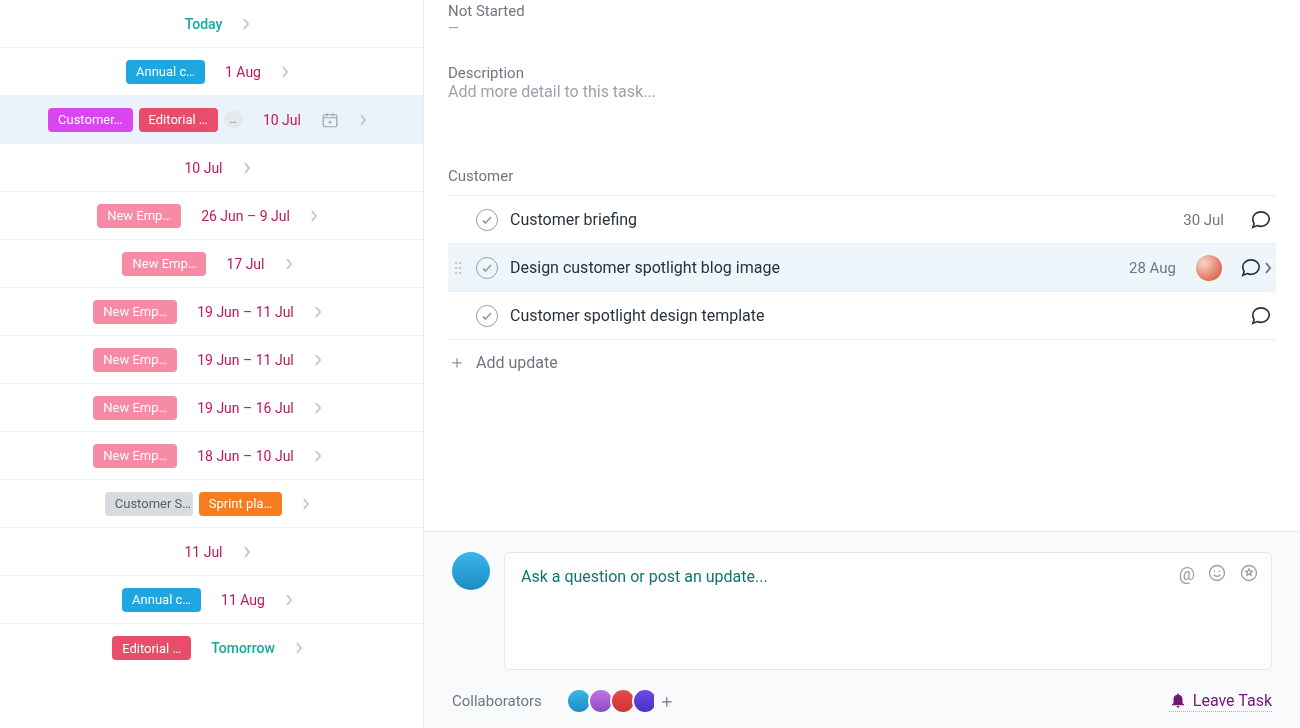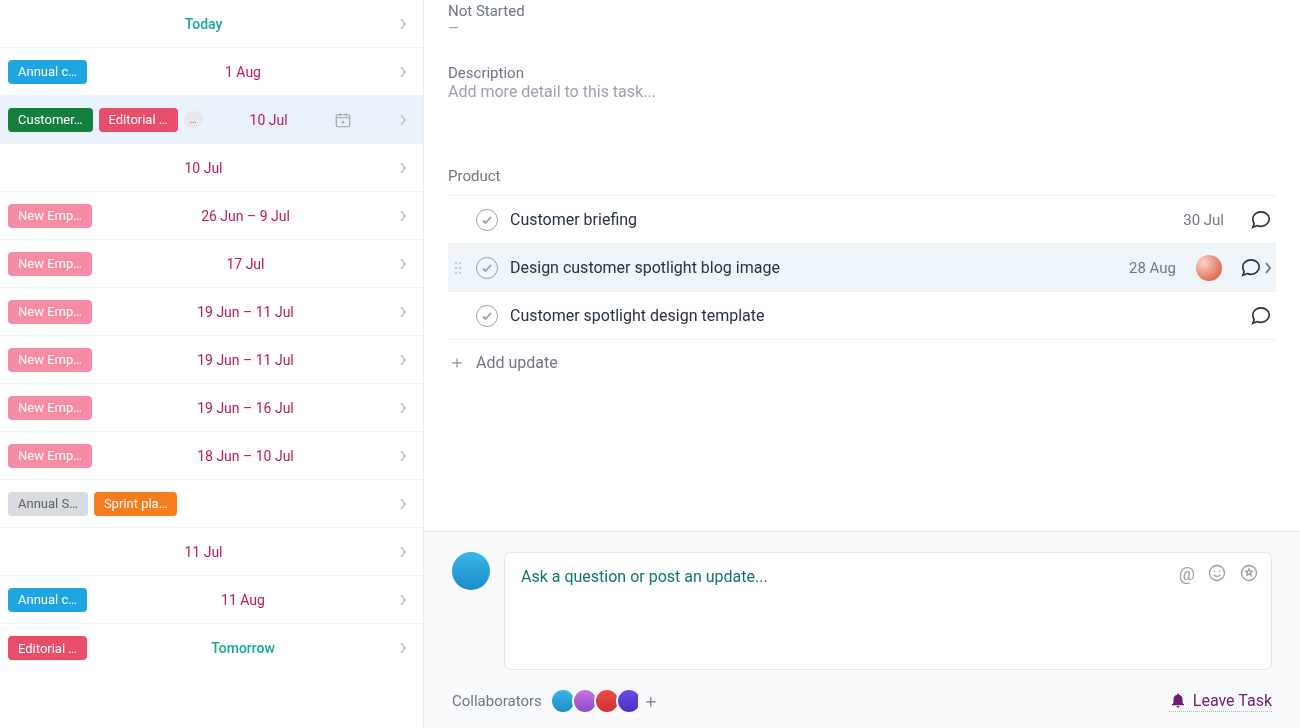--- a/index.html
+++ b/index.html
@@ -1,20 +1,20 @@
 <!DOCTYPE html>
 <html><head>
 <meta charset="utf-8">
 <style>
   * { box-sizing: border-box; }
   html, body { margin:0; padding:0; font-family: -apple-system, BlinkMacSystemFont, "Segoe UI", Roboto, Helvetica, Arial, sans-serif; font-size:14px; color:#273240; background:#fff; height:728px; width:1300px; overflow:hidden; }
   .app { display:flex; height:728px; }
   
   .sidebar { width:423px; background:#fff; overflow:hidden; }
-  .sidebar-row { display:flex; align-items:center; justify-content:space-between; padding:0 16px 0 8px; height:48px; border-bottom:1px solid #eef0f2; gap:20px; cursor:pointer; }
+  .sidebar-row { display:flex; align-items:center; justify-content:center; padding:0 16px 0 8px; height:48px; border-bottom:1px solid #eef0f2; gap:20px; cursor:pointer; }
   .sidebar-row:last-child { border-bottom:none; }
   .sidebar-row.selected { background:#eaf3fb; }
   .pill { display:inline-flex; align-items:center; height:24px; padding:0 10px; border-radius:4px; color:#fff; font-size:13px; white-space:nowrap; overflow:hidden; }
   .pill.truncate { max-width:88px; }
   .pill-ellipsis { font-size:11px; color:#6f7782; background:#e6e8ec; padding:2px 6px; border-radius:10px; }
   .date-text { color:#be185d; font-size:14px; }
   .date-green { color:#14aa99; font-weight:500; }
   .chevron-icon { color:#c5c8cd; width:8px; height:16px; display:inline-flex; align-items:center; }
   .cal-icon { width:18px; height:18px; color:#9da2ab; }
   .pills-wrap { display:flex; align-items:center; gap:6px; flex-wrap:nowrap; overflow:hidden; }
@@ -37,21 +37,21 @@
   .comment-btn { display:flex; align-items:center; gap:2px; color:#6f7782; padding-left:6px; }
   .add-subtask { display:flex; align-items:center; gap:10px; padding:10px 24px; color:#6f7782; font-size:16px; cursor:pointer; }
   .plus-ic { color:#8e949d; font-size:18px; }
   
   .comment-region { margin-top:auto; background:#f9fafb; border-top:1px solid #e8eaed; padding:20px 28px 14px; }
   .comment-row { display:flex; gap:14px; }
   .comment-box { flex:1; background:#fff; border:1px solid #e3e6ea; border-radius:6px; min-height:118px; padding:14px 16px; position:relative; }
   .comment-placeholder { color:#0f766e; font-size:16px; }
   .comment-tools { position:absolute; right:12px; top:10px; display:flex; gap:12px; color:#9aa0a9; }
   .collab-row { display:flex; align-items:center; justify-content:space-between; padding-top:18px; }
-  .collab-left { display:flex; align-items:center; gap:12px; }
+  .collab-left { display:flex; align-items:center; gap:28px; }
   .collab-label { color:#6f7782; font-size:15px; }
   .avatars { display:flex; align-items:center; }
   .avatars .avatar, .avatars .add-collab { margin-left:-4px; border:2px solid #f9fafb; }
   .add-collab { width:26px; height:26px; display:flex; align-items:center; justify-content:center; color:#6f7782; font-size:18px; cursor:pointer; }
   .leave-task { display:flex; align-items:center; gap:6px; color:#701a75; font-size:16px; border-bottom:1px dotted #b0b5bd; padding-bottom:1px; cursor:pointer;text-align:center; }
   
   .av1 { background: radial-gradient(circle at 30% 30%, #f7d7c4, #d64531); }
   .av2 { background: linear-gradient(#3bb6e8,#1a8dc5); }
   .av3 { background: linear-gradient(#c573e6,#8b4bbf); }
   .av4 { background: linear-gradient(#e84b4b,#c33); }
@@ -78,21 +78,21 @@
         </div>
         <span class="date-text">1 Aug</span>
         <span class="chevron-icon">
           <svg width="8" height="12" viewBox="0 0 8 12" fill="none" stroke="currentColor" stroke-width="2">
             <path d="M2 1l4 5-4 5"></path>
           </svg>
         </span>
       </div>
       <div class="sidebar-row selected">
         <div class="pills-wrap">
-          <span class="pill truncate" style="background: #15803d;">Customer…</span>
+          <span class="pill truncate" style="background: #d946ef;">Customer…</span>
           <span class="pill truncate" style="background: rgb(232, 77, 106);">Editorial …</span>
           <span class="pill-ellipsis">…</span>
         </div>
         <span class="date-text">10 Jul</span>
         <span class="cal-icon">
           <svg width="18" height="18" viewBox="0 0 24 24" fill="none" stroke="currentColor" stroke-width="1.6">
             <rect x="3" y="5" width="18" height="16" rx="2"></rect>
             <path d="M3 9h18M8 3v4M16 3v4"></path>
             <path d="M12 13v4M10 15h4" stroke-width="1.6"></path>
           </svg>
@@ -173,21 +173,21 @@
         </div>
         <span class="date-text">18 Jun – 10 Jul</span>
         <span class="chevron-icon">
           <svg width="8" height="12" viewBox="0 0 8 12" fill="none" stroke="currentColor" stroke-width="2">
             <path d="M2 1l4 5-4 5"></path>
           </svg>
         </span>
       </div>
       <div class="sidebar-row">
         <div class="pills-wrap">
-          <span class="pill truncate" style="background: rgb(216, 219, 224); color: rgb(90, 95, 104);">Annual S…</span>
+          <span class="pill truncate" style="background: rgb(216, 219, 224); color: rgb(90, 95, 104);">Customer S…</span>
           <span class="pill truncate" style="background: rgb(245, 124, 31);">Sprint pla…</span>
         </div>
         <span class="chevron-icon">
           <svg width="8" height="12" viewBox="0 0 8 12" fill="none" stroke="currentColor" stroke-width="2">
             <path d="M2 1l4 5-4 5"></path>
           </svg>
         </span>
       </div>
       <div class="sidebar-row">
         <div class="pills-wrap"></div>
@@ -225,21 +225,21 @@
     <div class="section-row">
       <div class="section-label">Not Started</div>
       <div class="dash">—</div>
     </div>
     <div style="height:24px"></div>
     <div class="section-row">
       <div class="section-label">Description</div>
       <div class="desc-placeholder">Add more detail to this task...</div>
     </div>
     <div style="height:40px"></div>
-    <div class="subtasks-header">Product</div>
+    <div class="subtasks-header">Customer</div>
     <div class="subtask-list" id="subtask-list">
         <div class="subtask">
           <span class="drag-handle hidden">
             <svg width="10" height="16" viewBox="0 0 10 16" fill="currentColor">
               <circle cx="3" cy="3" r="1.2"></circle>
               <circle cx="7" cy="3" r="1.2"></circle>
               <circle cx="3" cy="8" r="1.2"></circle>
               <circle cx="7" cy="8" r="1.2"></circle>
               <circle cx="3" cy="13" r="1.2"></circle>
               <circle cx="7" cy="13" r="1.2"></circle>

